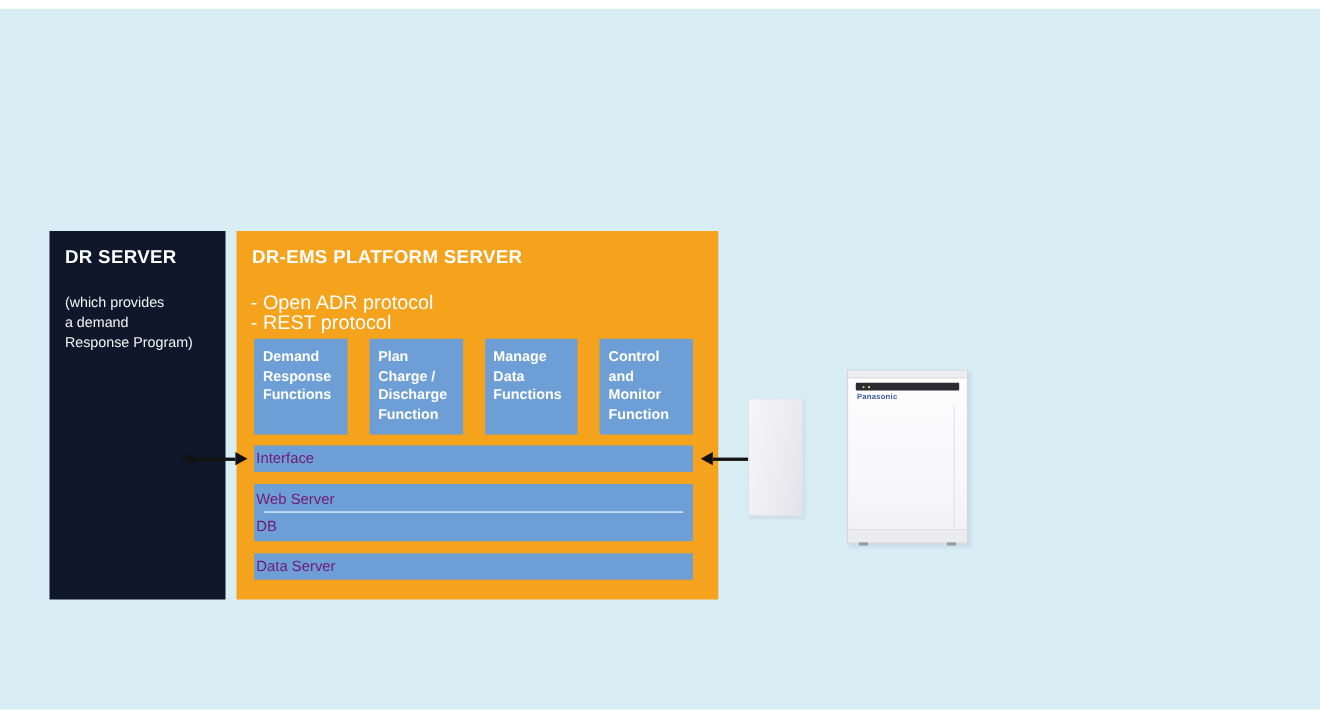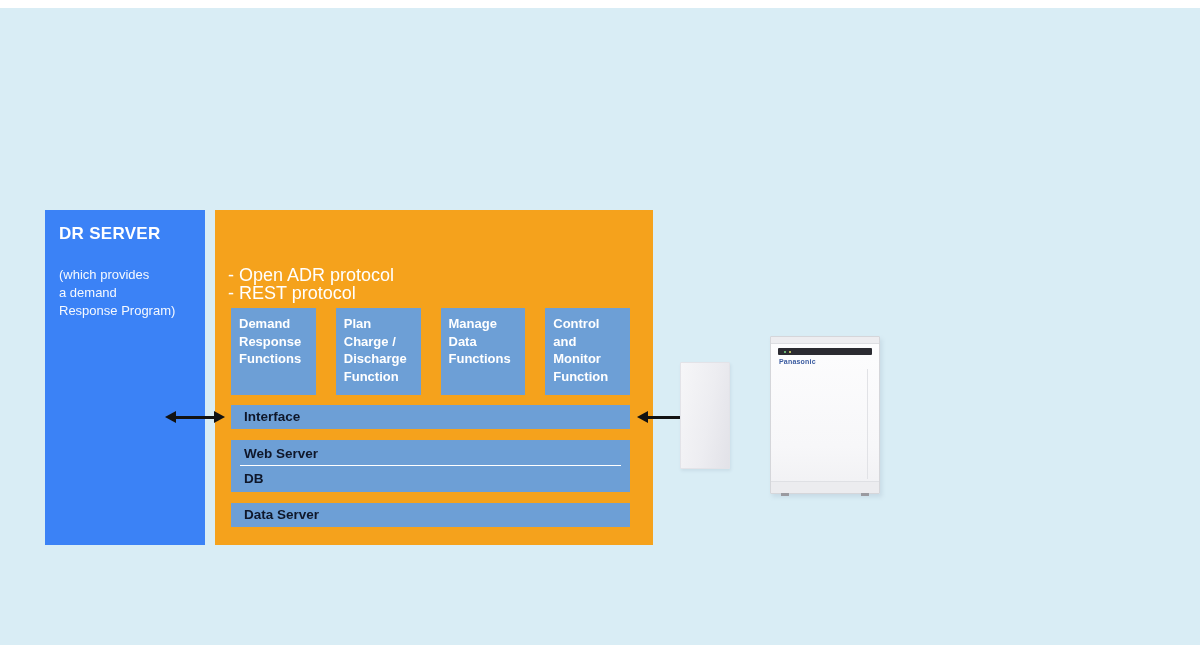--- a/index.html
+++ b/index.html
@@ -6,21 +6,21 @@
   .canvas {
     position:relative; width:1200px; height:650px;
     background:#ffffff; overflow:hidden;
     font-family:"Liberation Sans", sans-serif;
   }
   .bg { position:absolute; left:0; right:0; top:8px; bottom:5px; background:#d9edf5; }
 
   
   .dr-server {
     position:absolute; left:45px; top:210px; width:160px; height:335px;
-    background:#3b82f6; color:#ffffff;
+    background:#0f172a; color:#ffffff;
   }
   .platform {
     position:absolute; left:215px; top:210px; width:438px; height:335px;
     background:#f5a21c; color:#ffffff;
   }
   .box-title {
     position:absolute; left:14px; top:14px;
     font-size:17px; font-weight:bold; letter-spacing:0.3px; color:#ffffff;
     white-space:nowrap;
   }
@@ -47,21 +47,21 @@
     font-size:13px; font-weight:bold; line-height:17.5px; color:#ffffff;
     white-space:pre-line; display:block;
   }
 
   
   .bar {
     position:absolute; left:16px; width:399px; background:#6d9fd6; color:#ffffff;
     box-sizing:border-box;
   }
   .bar-label {
-    display:block; padding-left:13px; font-size:13.5px; font-weight:bold; color:#0f172a;
+    display:block; padding-left:2px; font-size:13.5px; font-weight:normal; color:#701a75;
   }
   .bar-interface { top:195px; height:24px; }
   .bar-interface .bar-label { line-height:24px; }
   .bar-webdb { top:230px; height:52px; }
   .bar-webdb .row-top { height:25px; }
   .bar-webdb .row-top .bar-label { line-height:27px; }
   .bar-webdb .divider { margin:0 9px; height:0; border-top:1.5px solid #ffffff; }
   .bar-webdb .row-bottom .bar-label { line-height:25px; }
   .bar-cloud { top:293px; height:24px; }
   .bar-cloud .bar-label { line-height:24px; }
@@ -141,20 +141,21 @@
   <div class="bg"></div>
 
   <div class="dr-server">
     <div class="box-title">DR SERVER</div>
     <div class="box-desc">(which provides
 a demand
 Response Program)</div>
   </div>
 
   <div class="platform">
+    <div class="box-title">DR-EMS PLATFORM SERVER</div>
 
     <div class="protocols">
       <div>- Open ADR protocol</div>
       <div>- REST protocol</div>
     </div>
 
     <div class="func-row">
       <div class="func-box">
         <span>Demand
 Response

